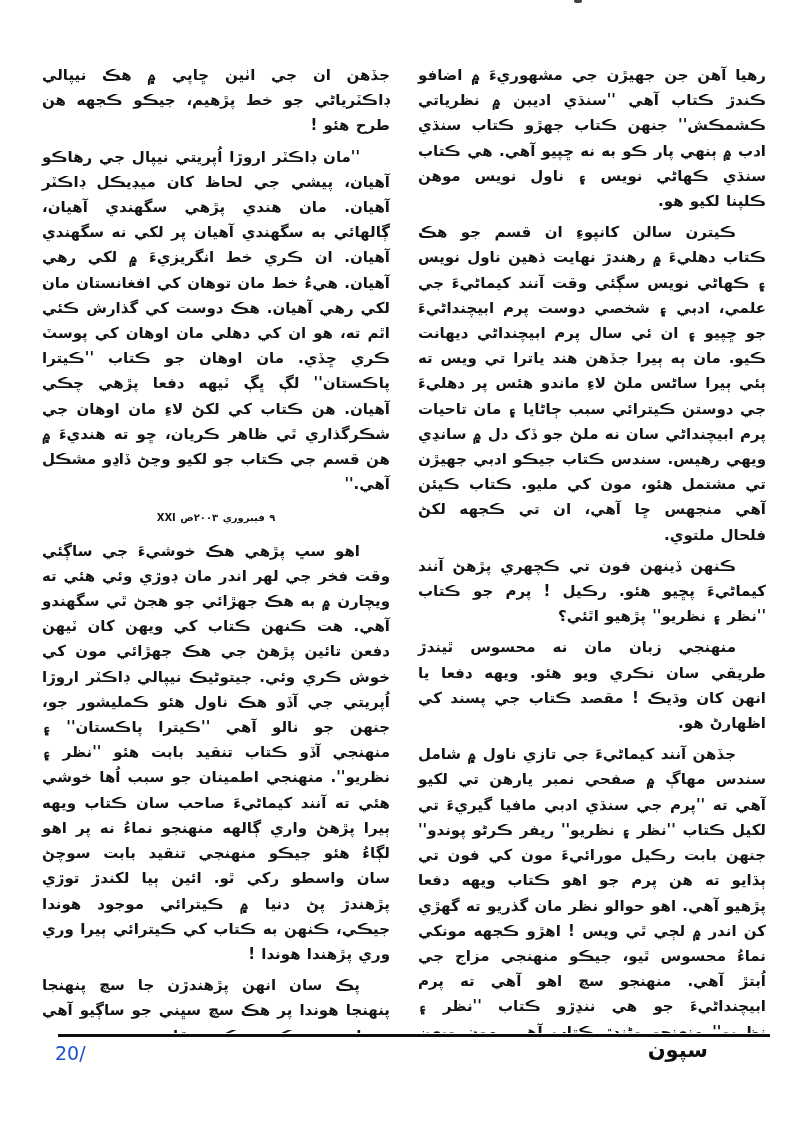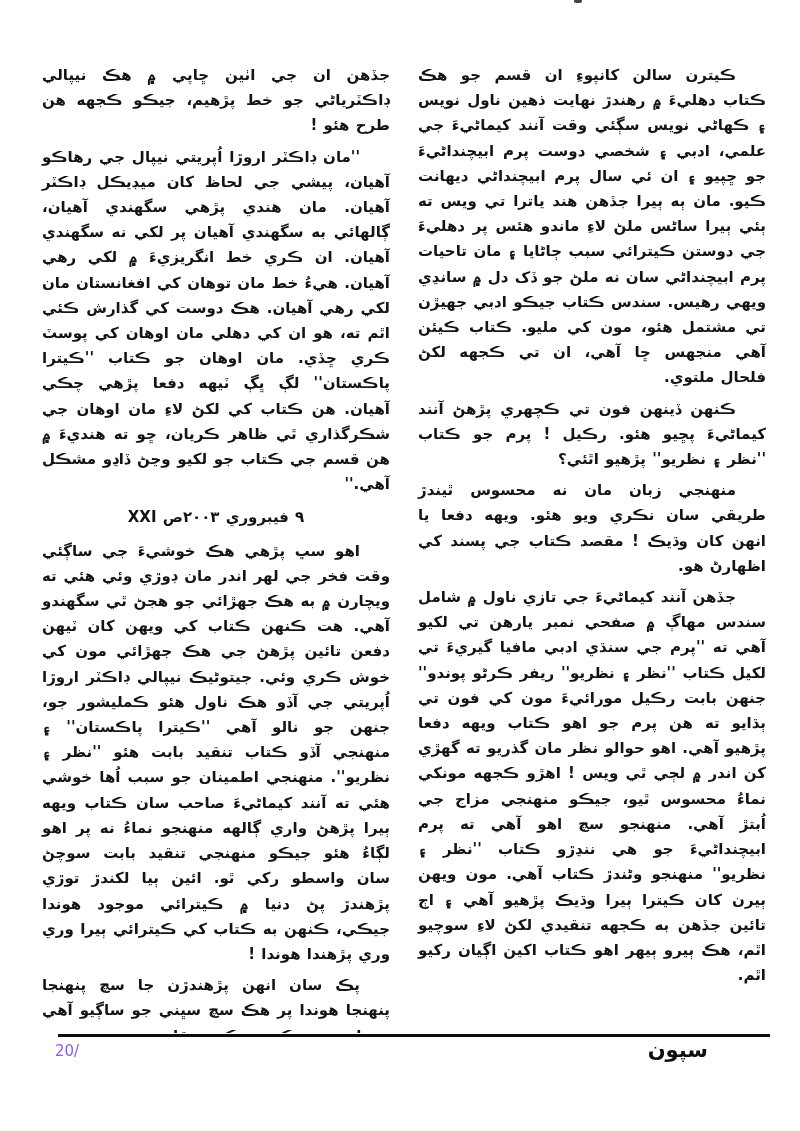--- a/index.html
+++ b/index.html
@@ -38,21 +38,21 @@
     margin: 6px;
     padding: 0;
     text-indent: 30px;
   }
   .col p.first { text-indent: 0; }
 
   .date-line {
     direction: rtl;
     text-align: center;
     font-weight: bold;
-    font-size: 15px;
+    font-size: 10px;
     line-height: 25.2px;
     margin: 8px;
   }
 
   
   .footer-rule {
     position: absolute;
     left: 58px;
     top: 1034px;
     width: 712px;
@@ -66,23 +66,23 @@
     direction: rtl;
     font-size: 21px;
     font-weight: bold;
     color: #0e0e0e;
     margin-left: 17px;
   }
   .page-number {
     position: absolute;
     top: 1042px;
     left: 55px;
-    font-size: 15px;
+    font-size: 19px;
     font-weight: normal;
-    color: #8b5cf6;
+    color: #1d4ed8;
     direction: ltr;
   }
   
   .scan-speck {
     position: absolute;
     top: 0;
     left: 574px;
     width: 8px;
     height: 3px;
     background: #444444;
@@ -90,20 +90,21 @@
   }
 </style>
 </head>
 <body>
 
 <div class="page">
 
   <span class="scan-speck"></span>
 
   <div class="col col-right">
+    <p class="first">رهيا آهن جن جهيڙن جي مشهوريءَ ۾ اضافو ڪندڙ ڪتاب آهي ''سنڌي اديبن ۾ نظرياتي ڪشمڪش'' جنهن ڪتاب جهڙو ڪتاب سنڌي ادب ۾ ٻنهي پار ڪو به نه ڇپيو آهي. هي ڪتاب سنڌي ڪهاڻي نويس ۽ ناول نويس موهن ڪلپنا لکيو هو.</p>
     <p>ڪيترن سالن کانپوءِ ان قسم جو هڪ ڪتاب دهليءَ ۾ رهندڙ نهايت ذهين ناول نويس ۽ ڪهاڻي نويس سڳئي وقت آنند کيماڻيءَ جي علمي، ادبي ۽ شخصي دوست پرم ابيچنداڻيءَ جو ڇپيو ۽ ان ئي سال پرم ابيچنداڻي ديهانت ڪيو. مان ٻه ٻيرا جڏهن هند ياترا تي ويس ته ٻئي ٻيرا ساڻس ملڻ لاءِ ماندو هئس پر دهليءَ جي دوستن ڪيترائي سبب ڄاڻايا ۽ مان تاحيات پرم ابيچنداڻي سان نه ملڻ جو ڏک دل ۾ سانڍي ويهي رهيس. سندس ڪتاب جيڪو ادبي جهيڙن تي مشتمل هئو، مون کي مليو. ڪتاب ڪيئن آهي منجهس ڇا آهي، ان تي ڪجهه لکڻ فلحال ملتوي.</p>
     <p>ڪنهن ڏينهن فون تي ڪچهري پڙهڻ آنند کيماڻيءَ پڇيو هئو. رڪيل ! پرم جو ڪتاب ''نظر ۽ نظريو'' پڙهيو اٿئي؟</p>
     <p>منهنجي زبان مان نه محسوس ٿيندڙ طريقي سان نڪري ويو هئو. ويهه دفعا يا انهن کان وڌيڪ ! مقصد ڪتاب جي پسند کي اظهارڻ هو.</p>
     <p>جڏهن آنند کيماڻيءَ جي تازي ناول ۾ شامل سندس مهاڳ ۾ صفحي نمبر يارهن تي لکيو آهي ته ''پرم جي سنڌي ادبي مافيا گيريءَ تي لکيل ڪتاب ''نظر ۽ نظريو'' ريفر ڪرڻو پوندو'' جنهن بابت رڪيل مورائيءَ مون کي فون تي ٻڌايو ته هن پرم جو اهو ڪتاب ويهه دفعا پڙهيو آهي. اهو حوالو نظر مان گذريو ته گهڙي کن اندر ۾ لڄي ٿي ويس ! اهڙو ڪجهه مونکي نماءُ محسوس ٿيو، جيڪو منهنجي مزاج جي اُبتڙ آهي. منهنجو سچ اهو آهي ته پرم ابيچنداڻيءَ جو هي ننڍڙو ڪتاب ''نظر ۽ نظريو'' منهنجو وڻندڙ ڪتاب آهي. مون ويهن ٻيرن کان ڪيترا ٻيرا وڌيڪ پڙهيو آهي ۽ اڄ تائين جڏهن به ڪجهه تنقيدي لکڻ لاءِ سوچيو اٿم، هڪ ٻيرو ٻيهر اهو ڪتاب اکين اڳيان رکيو اٿم.</p>
 
   </div>
 
   <div class="col col-left">
     <p class="first">جڏهن ان جي اٺين ڇاپي ۾ هڪ نيپالي ڊاڪٽرياڻي جو خط پڙهيم، جيڪو ڪجهه هن طرح هئو !</p>
     <p>''مان ڊاڪٽر اروڙا اُپريتي نيپال جي رهاڪو آهيان، پيشي جي لحاظ کان ميڊيڪل ڊاڪٽر آهيان. مان هندي پڙهي سگهندي آهيان، ڳالهائي به سگهندي آهيان پر لکي نه سگهندي آهيان. ان ڪري خط انگريزيءَ ۾ لکي رهي آهيان. هيءُ خط مان توهان کي افغانستان مان لکي رهي آهيان. هڪ دوست کي گذارش ڪئي اٿم ته، هو ان کي دهلي مان اوهان کي پوسٽ ڪري ڇڏي. مان اوهان جو ڪتاب ''ڪيترا پاڪستان'' لڳ ڀڳ ٽيهه دفعا پڙهي چڪي آهيان. هن ڪتاب کي لکڻ لاءِ مان اوهان جي شڪرگذاري ٿي ظاهر ڪريان، ڇو ته هنديءَ ۾ هن قسم جي ڪتاب جو لکيو وڃڻ ڏاڍو مشڪل آهي.''</p>

